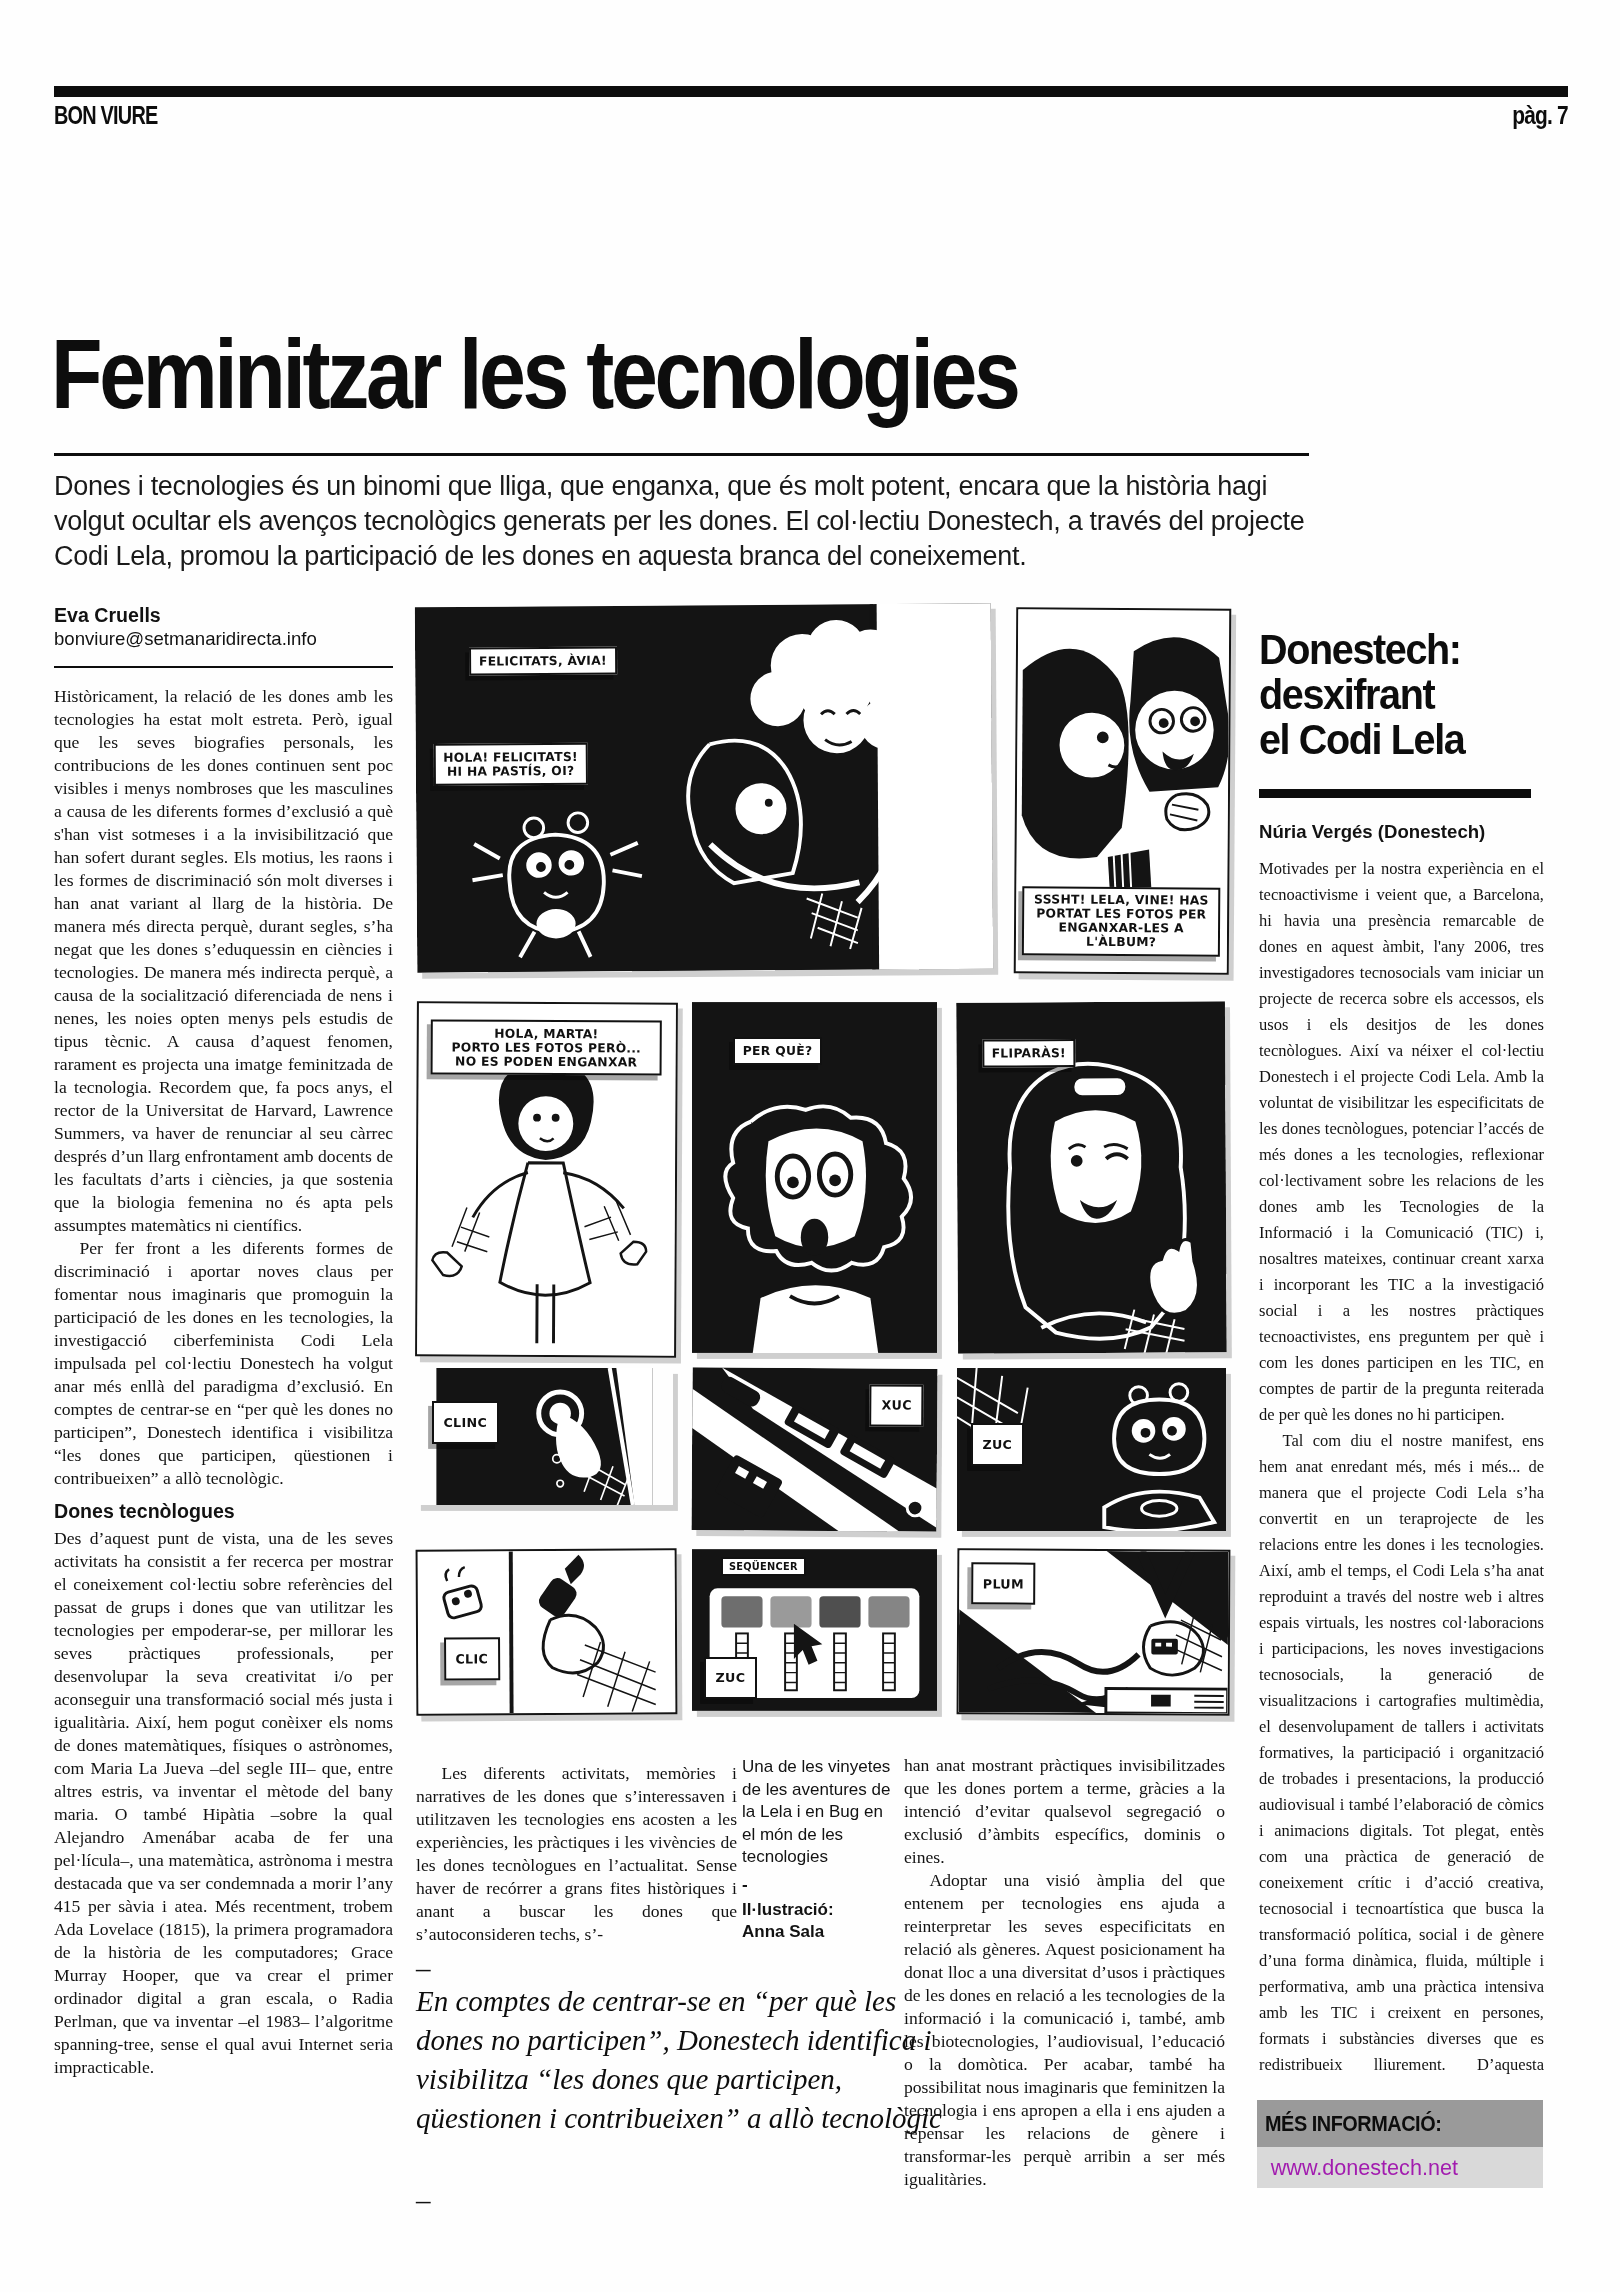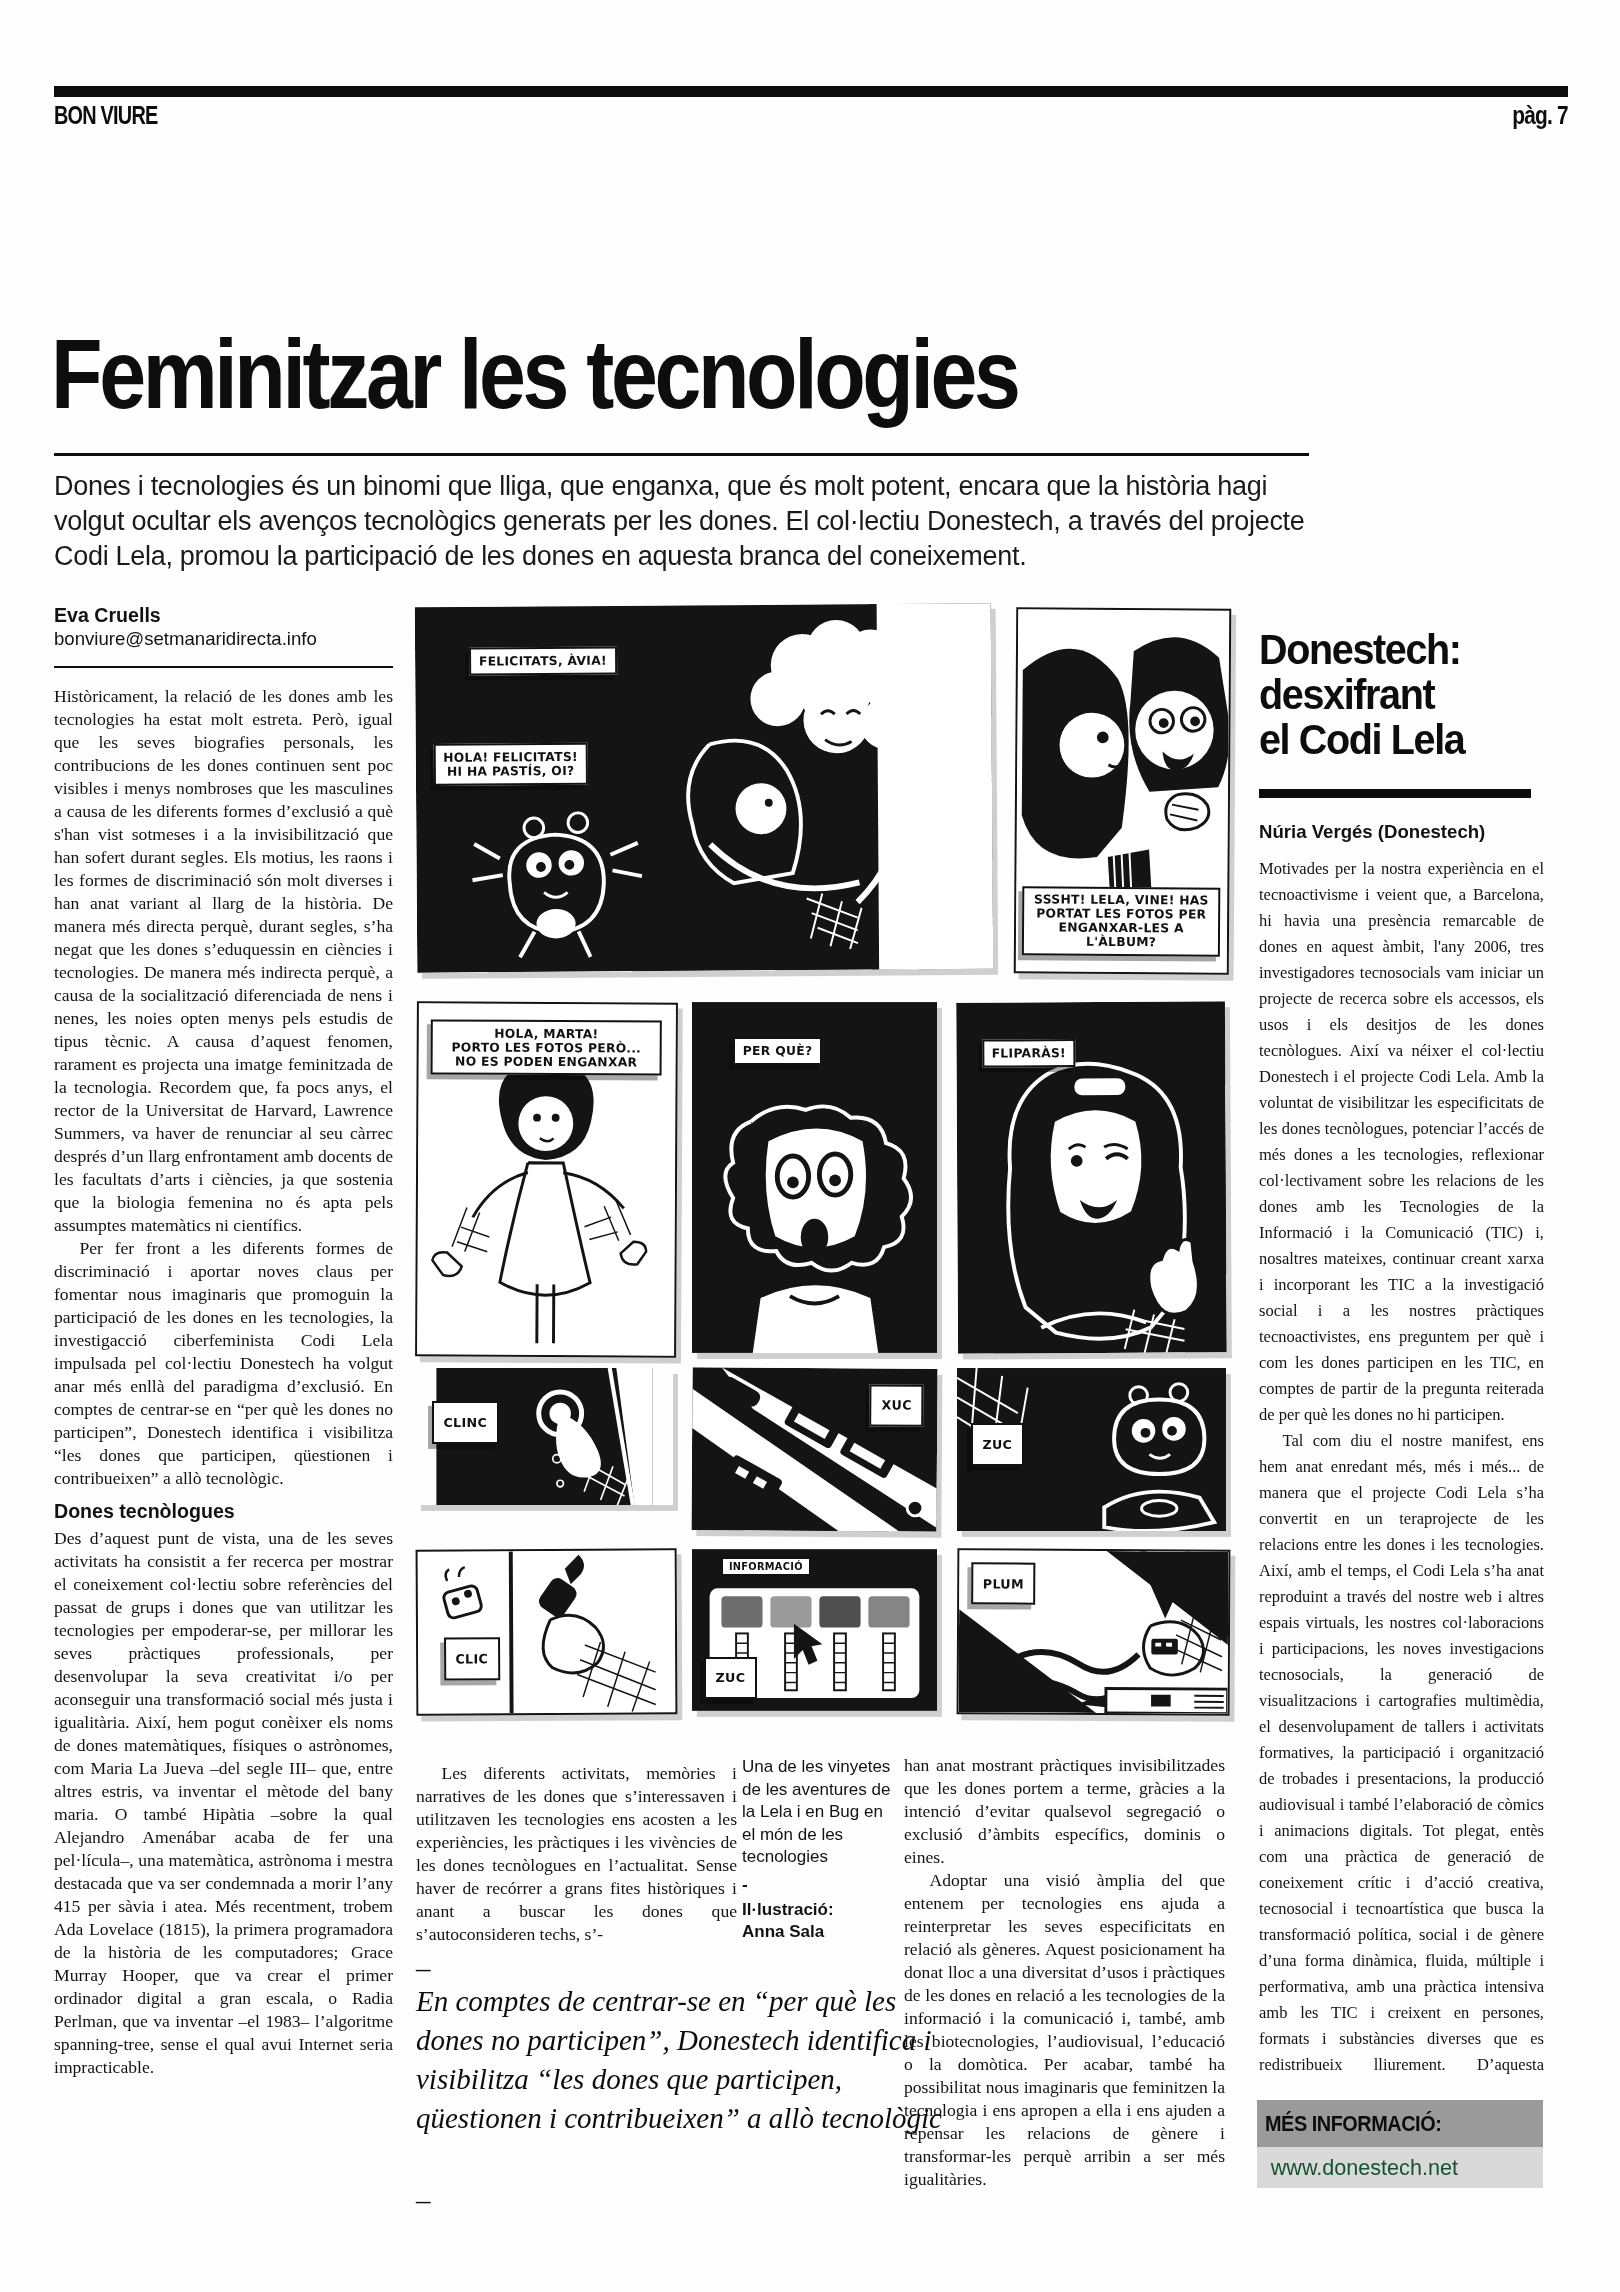--- a/index.html
+++ b/index.html
@@ -55,21 +55,21 @@
   .sb-author{left:1259px;top:821px;font:700 18.6px "Liberation Sans",sans-serif;}
   .sb-body{left:1259px;top:856px;width:285px;height:1227px;overflow:hidden;
         font-size:16.5px;line-height:26px;text-align:justify;}
   .sb-body p{margin:0;}
   .sb-body p.indent{text-indent:23.5px;}
   .info-box{left:1257px;top:2100px;width:286px;}
   .info-head{background:#9a9a9a;height:47px;display:flex;align-items:center;padding-left:8px;}
   .info-head span{font:700 21.6px "Liberation Sans",sans-serif;letter-spacing:-0.5px;
         transform:scaleX(.92);transform-origin:left center;color:#0d0d0d;}
   .info-body{background:#d9d9d9;height:41px;display:flex;align-items:center;padding-left:13.7px;}
-  .info-body span{font:400 21.6px "Liberation Sans",sans-serif;color:#14532d;}
+  .info-body span{font:400 21.6px "Liberation Sans",sans-serif;color:#a21caf;}
 
   
   .comic{left:416px;top:605px;width:810px;height:1117px;}
   .panel{position:absolute;box-shadow:4.9px 5.9px 0 #cfcfcf;overflow:hidden;}
   .panel svg{display:block;width:100%;height:100%;}
   .p-r1a{left:0;top:0;width:576px;height:366px;transform:rotate(-.4deg);}
   .p-r1b{left:599px;top:2.9px;width:211px;height:362px;transform:rotate(.4deg);}
   .p-r2a{left:0;top:397px;width:257px;height:351px;transform:rotate(.3deg);}
   .p-r2b{left:276px;top:397px;width:245px;height:351px;}
   .p-r2c{left:541px;top:397px;width:269px;height:351px;transform:rotate(-.3deg);}
@@ -332,21 +332,21 @@
           <rect x="195" y="86" width="12" height="58"></rect>
         </g>
         <g stroke="#141414" stroke-width="1.5">
           <path d="M45 96 h12 M45 106 h12 M45 116 h12 M45 126 h12 M45 136 h12"></path>
           <path d="M95 96 h12 M95 106 h12 M95 116 h12 M95 126 h12 M95 136 h12"></path>
           <path d="M145 96 h12 M145 106 h12 M145 116 h12 M145 126 h12 M145 136 h12"></path>
           <path d="M195 96 h12 M195 106 h12 M195 116 h12 M195 126 h12 M195 136 h12"></path>
         </g>
         <path d="M104 76 l0 36 9 -9 6 15 9 -4 -6 -15 11 -2 z" fill="#141414"></path>
       </svg>
-      <div class="speech tiny" style="left:29px;top:7.8px;">INFORMACIÓ</div>
+      <div class="speech tiny" style="left:29px;top:7.8px;">SEQÜENCER</div>
       <div class="speech small" style="left:11.8px;bottom:11.8px;">ZUC</div>
     </div>
 
     <div class="panel p-r4c" style="border:2px solid #141414;background:#fff;">
       <svg viewBox="0 0 274 165">
         <rect width="274" height="165" fill="#fff"></rect>
         <path d="M0 60 L140 165 0 165 Z" fill="#141414"></path>
         <path d="M150 0 L274 0 274 95 Z" fill="#141414"></path>
         <path d="M185 0 l25 56 25 -56" fill="none" stroke="#141414" stroke-width="10"></path>
         <path d="M195 76 q31 -12 49 10 q12 18 -4 33 q-23 14 -45 0 q-14 -21 0 -43" fill="#fff" stroke="#141414" stroke-width="3"></path>

